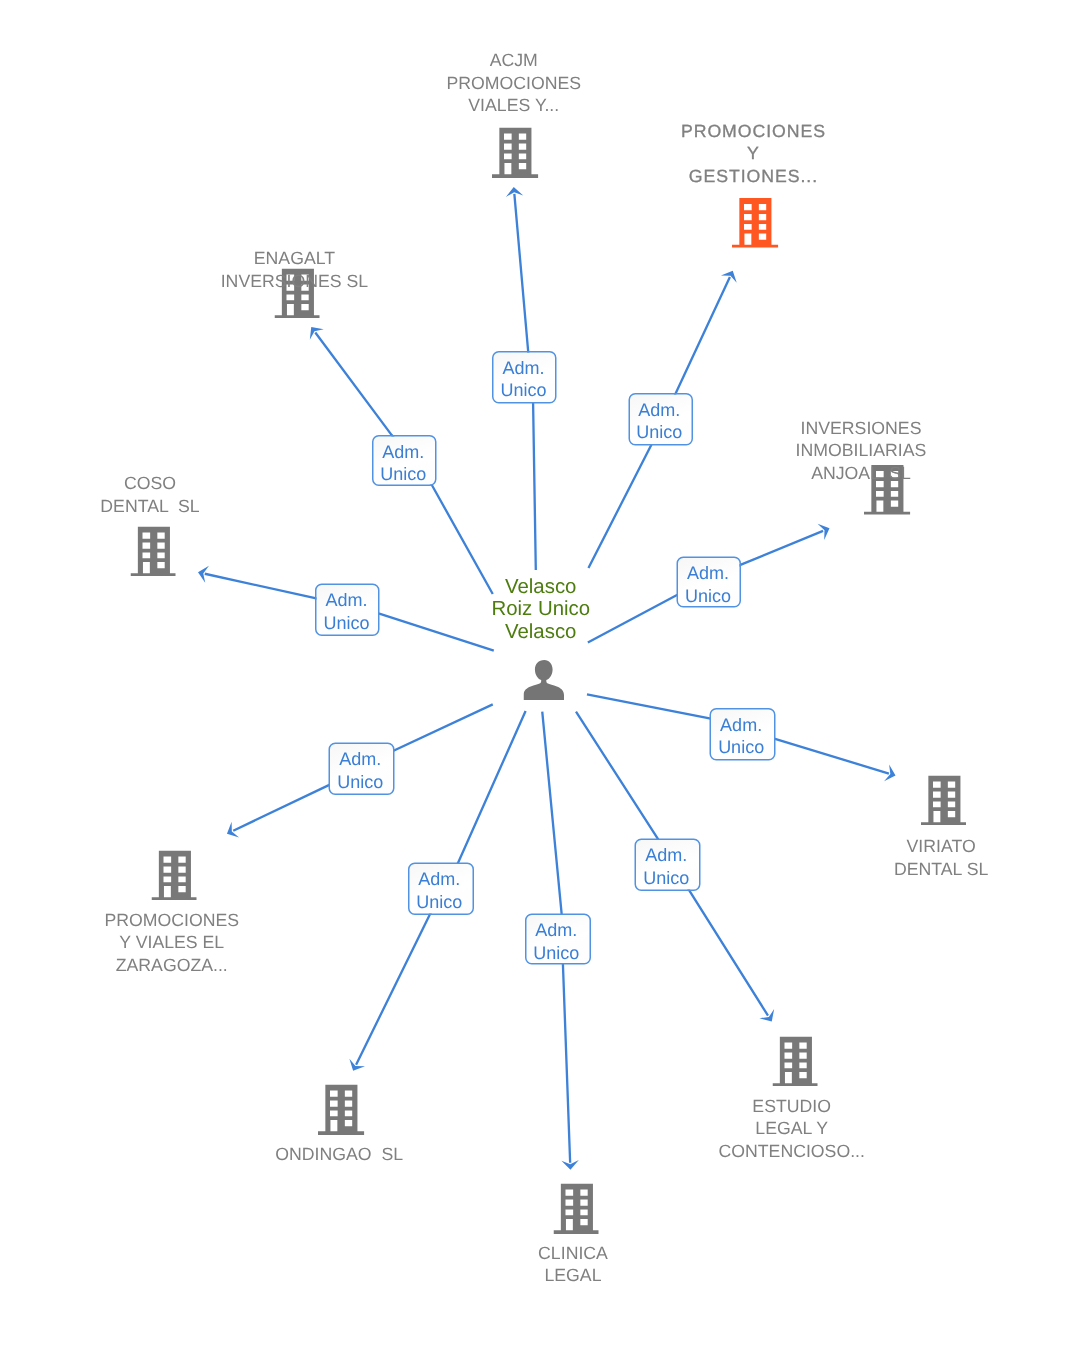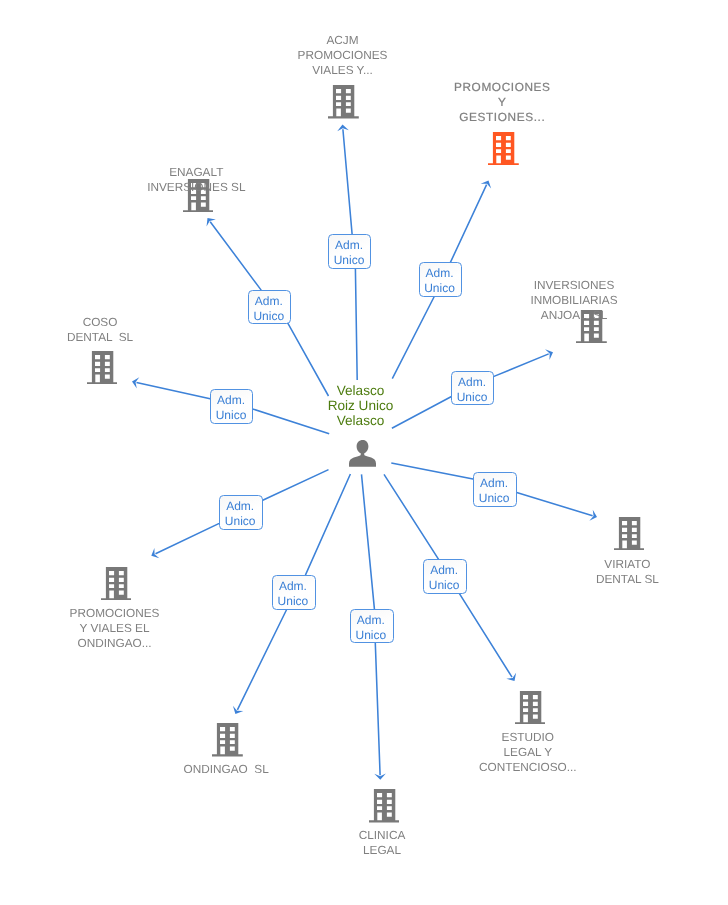--- a/index.html
+++ b/index.html
@@ -95,21 +95,21 @@
 <div class="nlabel" style="left:100.0px;top:315.4px;transform:translateX(-50%);"><span>COSO</span><span>DENTAL  SL</span></div>
 
 <svg class="ico" style="left:613.5px;top:516.9px" width="30.8" height="33.6" viewBox="0 0 30.8 33.6">
       <path fill="#787878" fill-rule="evenodd" d="M4.9 0 H26.3 V31.2 H30.8 V33.6 H0 V31.2 H4.9 Z M8.0 4.0 h5.1 v4.2 h-5.1 Z M8.0 10.7 h5.1 v4.2 h-5.1 Z M8.0 17.3 h5.1 v3.8 h-5.1 Z M8.3 23.6 h4.6 v7.6 h-4.6 Z M17.9 4.0 h4.9 v4.2 h-4.9 Z M17.9 10.7 h4.9 v4.2 h-4.9 Z M17.9 17.3 h4.9 v3.8 h-4.9 Z M17.9 23.6 h4.9 v4.2 h-4.9 Z"></path>
     </svg>
 <div class="nlabel" style="left:627.4px;top:556.7px;transform:translateX(-50%);"><span>VIRIATO</span><span>DENTAL SL</span></div>
 
 <svg class="ico" style="left:100.6px;top:566.9px" width="30.8" height="33.6" viewBox="0 0 30.8 33.6">
       <path fill="#787878" fill-rule="evenodd" d="M4.9 0 H26.3 V31.2 H30.8 V33.6 H0 V31.2 H4.9 Z M8.0 4.0 h5.1 v4.2 h-5.1 Z M8.0 10.7 h5.1 v4.2 h-5.1 Z M8.0 17.3 h5.1 v3.8 h-5.1 Z M8.3 23.6 h4.6 v7.6 h-4.6 Z M17.9 4.0 h4.9 v4.2 h-4.9 Z M17.9 10.7 h4.9 v4.2 h-4.9 Z M17.9 17.3 h4.9 v3.8 h-4.9 Z M17.9 23.6 h4.9 v4.2 h-4.9 Z"></path>
     </svg>
-<div class="nlabel" style="left:114.5px;top:605.8px;transform:translateX(-50%);"><span>PROMOCIONES</span><span>Y VIALES EL</span><span>ONDINGAO...</span></div>
+<div class="nlabel" style="left:114.5px;top:605.8px;transform:translateX(-50%);"><span>PROMOCIONES</span><span>Y VIALES EL</span><span>ZARAGOZA...</span></div>
 
 <svg class="ico" style="left:212.1px;top:723.3px" width="30.8" height="33.6" viewBox="0 0 30.8 33.6">
       <path fill="#787878" fill-rule="evenodd" d="M4.9 0 H26.3 V31.2 H30.8 V33.6 H0 V31.2 H4.9 Z M8.0 4.0 h5.1 v4.2 h-5.1 Z M8.0 10.7 h5.1 v4.2 h-5.1 Z M8.0 17.3 h5.1 v3.8 h-5.1 Z M8.3 23.6 h4.6 v7.6 h-4.6 Z M17.9 4.0 h4.9 v4.2 h-4.9 Z M17.9 10.7 h4.9 v4.2 h-4.9 Z M17.9 17.3 h4.9 v3.8 h-4.9 Z M17.9 23.6 h4.9 v4.2 h-4.9 Z"></path>
     </svg>
 <div class="nlabel" style="left:226.1px;top:761.6px;transform:translateX(-50%);"><span>ONDINGAO  SL</span></div>
 
 <svg class="ico" style="left:368.5px;top:789.2px" width="30.8" height="33.6" viewBox="0 0 30.8 33.6">
       <path fill="#787878" fill-rule="evenodd" d="M4.9 0 H26.3 V31.2 H30.8 V33.6 H0 V31.2 H4.9 Z M8.0 4.0 h5.1 v4.2 h-5.1 Z M8.0 10.7 h5.1 v4.2 h-5.1 Z M8.0 17.3 h5.1 v3.8 h-5.1 Z M8.3 23.6 h4.6 v7.6 h-4.6 Z M17.9 4.0 h4.9 v4.2 h-4.9 Z M17.9 10.7 h4.9 v4.2 h-4.9 Z M17.9 17.3 h4.9 v3.8 h-4.9 Z M17.9 23.6 h4.9 v4.2 h-4.9 Z"></path>
     </svg>
 <div class="nlabel" style="left:382.0px;top:828.0px;transform:translateX(-50%);"><span>CLINICA</span><span>LEGAL</span><span>ZARAGOZA SL</span></div>

